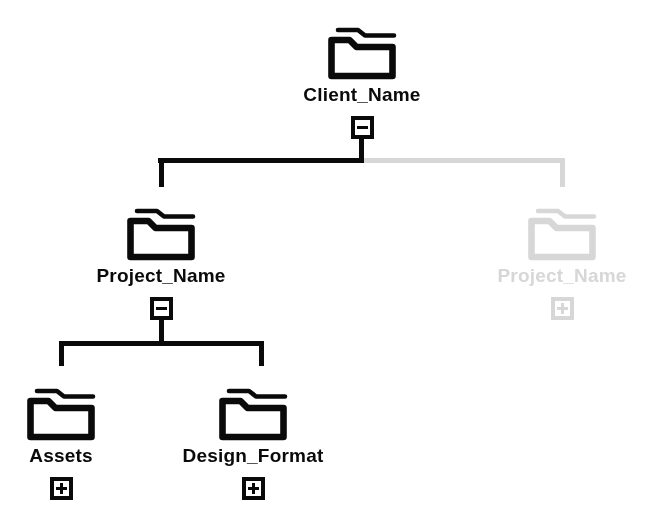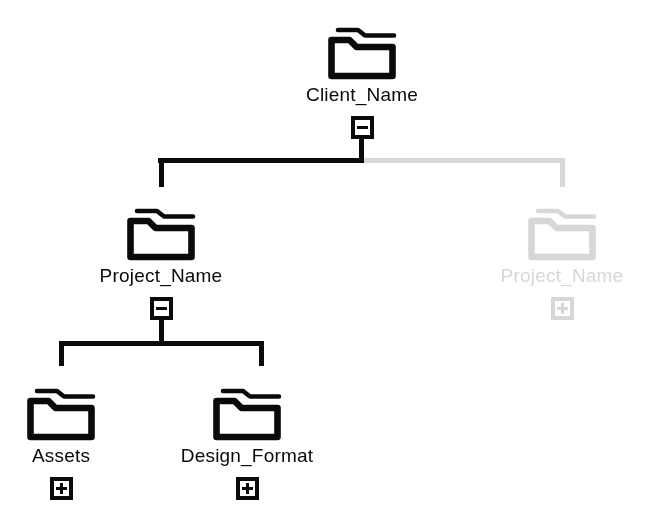--- a/index.html
+++ b/index.html
@@ -38,21 +38,21 @@
   .node.dimmed {
     color: var(--inactive, #d7d7d7);
   }
   .folder-svg {
     display: block;
   }
   .label {
     margin-top: 3px;
     font-size: 19px;
     line-height: 20px;
-    font-weight: 400;
+    font-weight: 700;
     letter-spacing: 0.2px;
     white-space: nowrap;
     color: inherit;
   }
   .toggle {
     position: relative;
     margin-top: 11px;
     width: 23px;
     height: 23px;
     box-sizing: border-box;
@@ -133,21 +133,21 @@
       <path d="M12 8 H32 L39 13.5 H68" fill="none" stroke="currentColor" stroke-width="4.6" stroke-linecap="round" stroke-linejoin="round"></path>
       <path d="M5.5 18 H23.5 L30.5 25 H66.5 V54 H5.5 Z" fill="none" stroke="currentColor" stroke-width="6.6" stroke-linejoin="round"></path>
     </svg>
     <div class="label">Assets</div>
     <div class="toggle plus">
       <span class="hbar"></span>
       <span class="vbar"></span>
     </div>
   </div>
 
-  <div class="node" style="left:147px; top:383px;">
+  <div class="node" style="left:153px; top:383px;">
     <svg class="folder-svg" viewBox="0 0 73 60" width="73" height="60" aria-hidden="true">
       <path d="M12 8 H32 L39 13.5 H68" fill="none" stroke="currentColor" stroke-width="4.6" stroke-linecap="round" stroke-linejoin="round"></path>
       <path d="M5.5 18 H23.5 L30.5 25 H66.5 V54 H5.5 Z" fill="none" stroke="currentColor" stroke-width="6.6" stroke-linejoin="round"></path>
     </svg>
     <div class="label">Design_Format</div>
     <div class="toggle plus">
       <span class="hbar"></span>
       <span class="vbar"></span>
     </div>
   </div>

